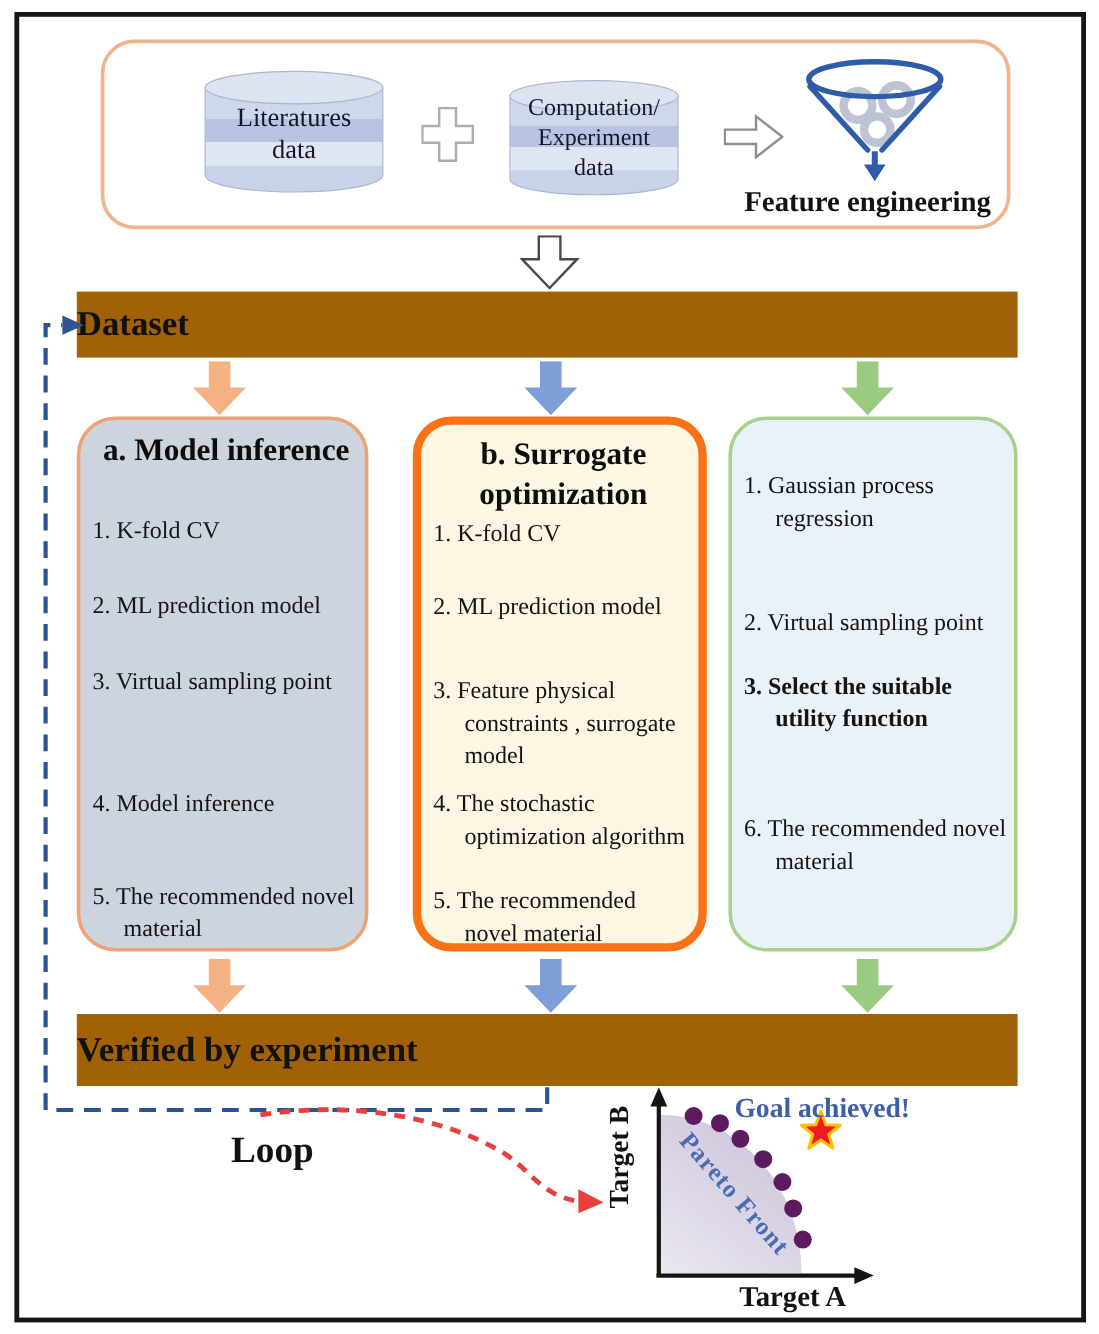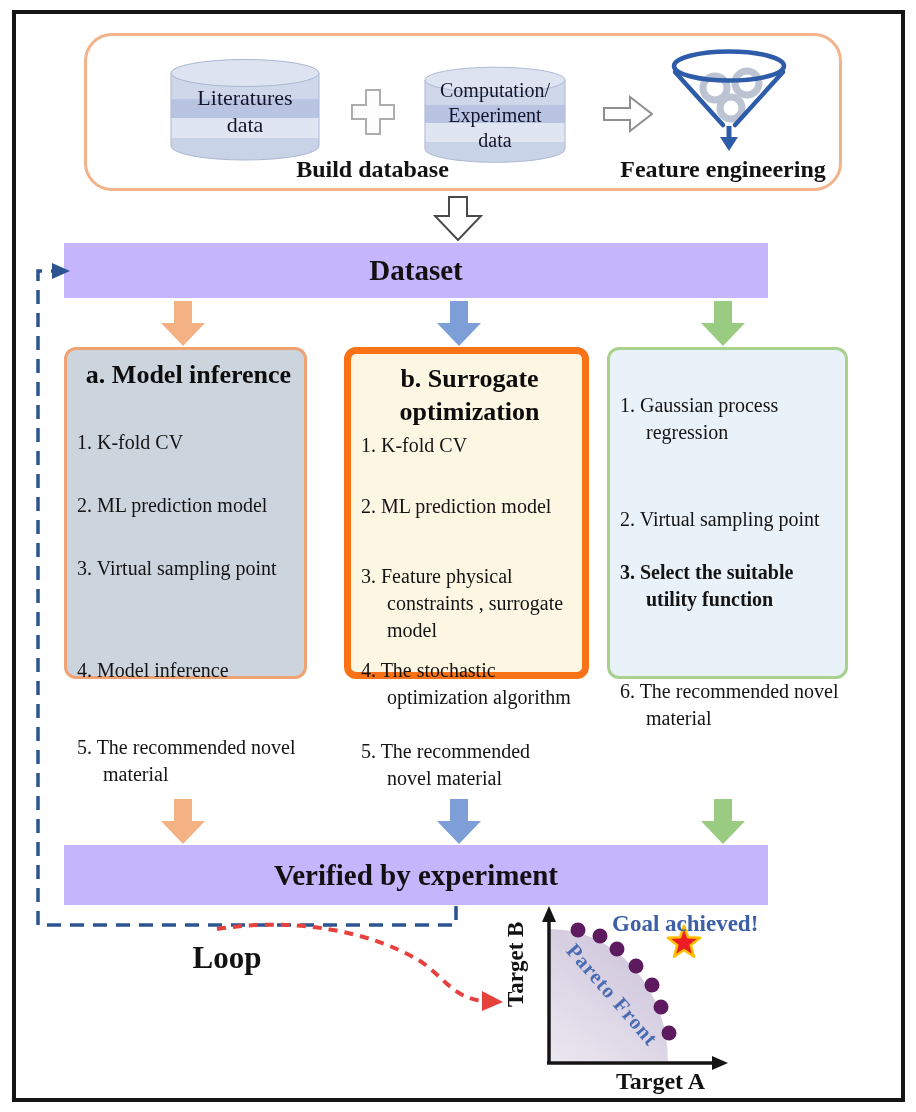--- a/index.html
+++ b/index.html
@@ -14,30 +14,30 @@
   
   .top-box { position:absolute; left:84px; top:33px; width:758px; height:158px;
     border:3px solid #f2b38b; border-radius:28px; background:#fff; }
   .cylinder { position:absolute; }
   .cyl-label { position:absolute; left:0; right:0; top:26px; text-align:center;
     font-size:22px; line-height:27px; white-space:pre-line; color:#15152c; }
   .cyl-label.small { font-size:20px; line-height:25px; top:14px; }
   .panel-caption { position:absolute; font-weight:bold; font-size:24px; text-align:center; }
 
   
-  .gray-bar { position:absolute; left:64px; width:704px; background:#c4b5fd;
-    font-weight:bold; font-size:29px; text-align:center; color:#111; }
+  .gray-bar { position:absolute; left:64px; width:784px; background:#a16207;
+    font-weight:bold; font-size:29px; text-align:left; color:#111; }
   .bar-dataset { top:243px; height:55px; line-height:55px; }
   .bar-verified { top:845px; height:60px; line-height:60px; }
 
   
   .flow-arrow { position:absolute; width:46px; height:45px; }
 
   
-  .method-box { position:absolute; top:347px; height:332px; border-radius:12px;
+  .method-box { position:absolute; top:347px; height:446px; border-radius:32px;
     padding:6px 4px 0 10px; }
   .box-a { left:64px;  width:243px; background:#ccd5de; border:3px solid #efa273; }
   .box-b { left:344px; width:245px; background:#fdf6e3; border:7px solid #f97316; }
   .box-c { left:607px; width:241px; background:#e9f1f9; border:3px solid #a9d18e; }
   .box-title { font-weight:bold; font-size:26px; line-height:33px; text-align:center;
     padding:0 2px; color:#0d0d0d; }
   .box-item { font-size:20px; line-height:27px; padding-left:26px; text-indent:-26px;
     padding-right:2px; color:#141414; }
 
   
@@ -104,21 +104,20 @@
     <circle cx="50" cy="39" r="12" fill="none" stroke="#bcc3d2" stroke-width="7"></circle>
     <circle cx="82" cy="34" r="12" fill="none" stroke="#bcc3d2" stroke-width="7"></circle>
     <circle cx="66" cy="59" r="11" fill="none" stroke="#bcc3d2" stroke-width="7"></circle>
     <ellipse cx="64" cy="17" rx="55" ry="14.5" fill="none" stroke="#2e5ca8" stroke-width="4.5"></ellipse>
     <path d="M10 23 L58 76" fill="none" stroke="#2e5ca8" stroke-width="4.5" stroke-linecap="round"></path>
     <path d="M118 23 L70 76" fill="none" stroke="#2e5ca8" stroke-width="4.5" stroke-linecap="round"></path>
     <path d="M64 77 V90" stroke="#2e5ca8" stroke-width="5"></path>
     <polygon points="55,88 64,102 73,88" fill="#2e5ca8"></polygon>
   </svg>
 
-  <div class="panel-caption" style="left:255px; top:156px; width:235px;">Build database</div>
   <div class="panel-caption" style="left:613px; top:156px; width:220px;">Feature engineering</div>
 
   <svg class="abs icon-svg" style="left:433px; top:196px;" width="50" height="45" viewBox="0 0 50 45">
     <path d="M16 1 H34 V20 H48 L25 44 L2 20 H16 Z" fill="#ffffff" stroke="#4a4a4a" stroke-width="2"></path>
   </svg>
 
   <div class="gray-bar bar-dataset">Dataset</div>
 
   <svg class="flow-arrow" style="left:160px; top:301px;" viewBox="0 0 46 45">
     <path d="M14 0 H32 V22 H45 L23 45 L1 22 H14 Z" fill="#f4b183"></path>

